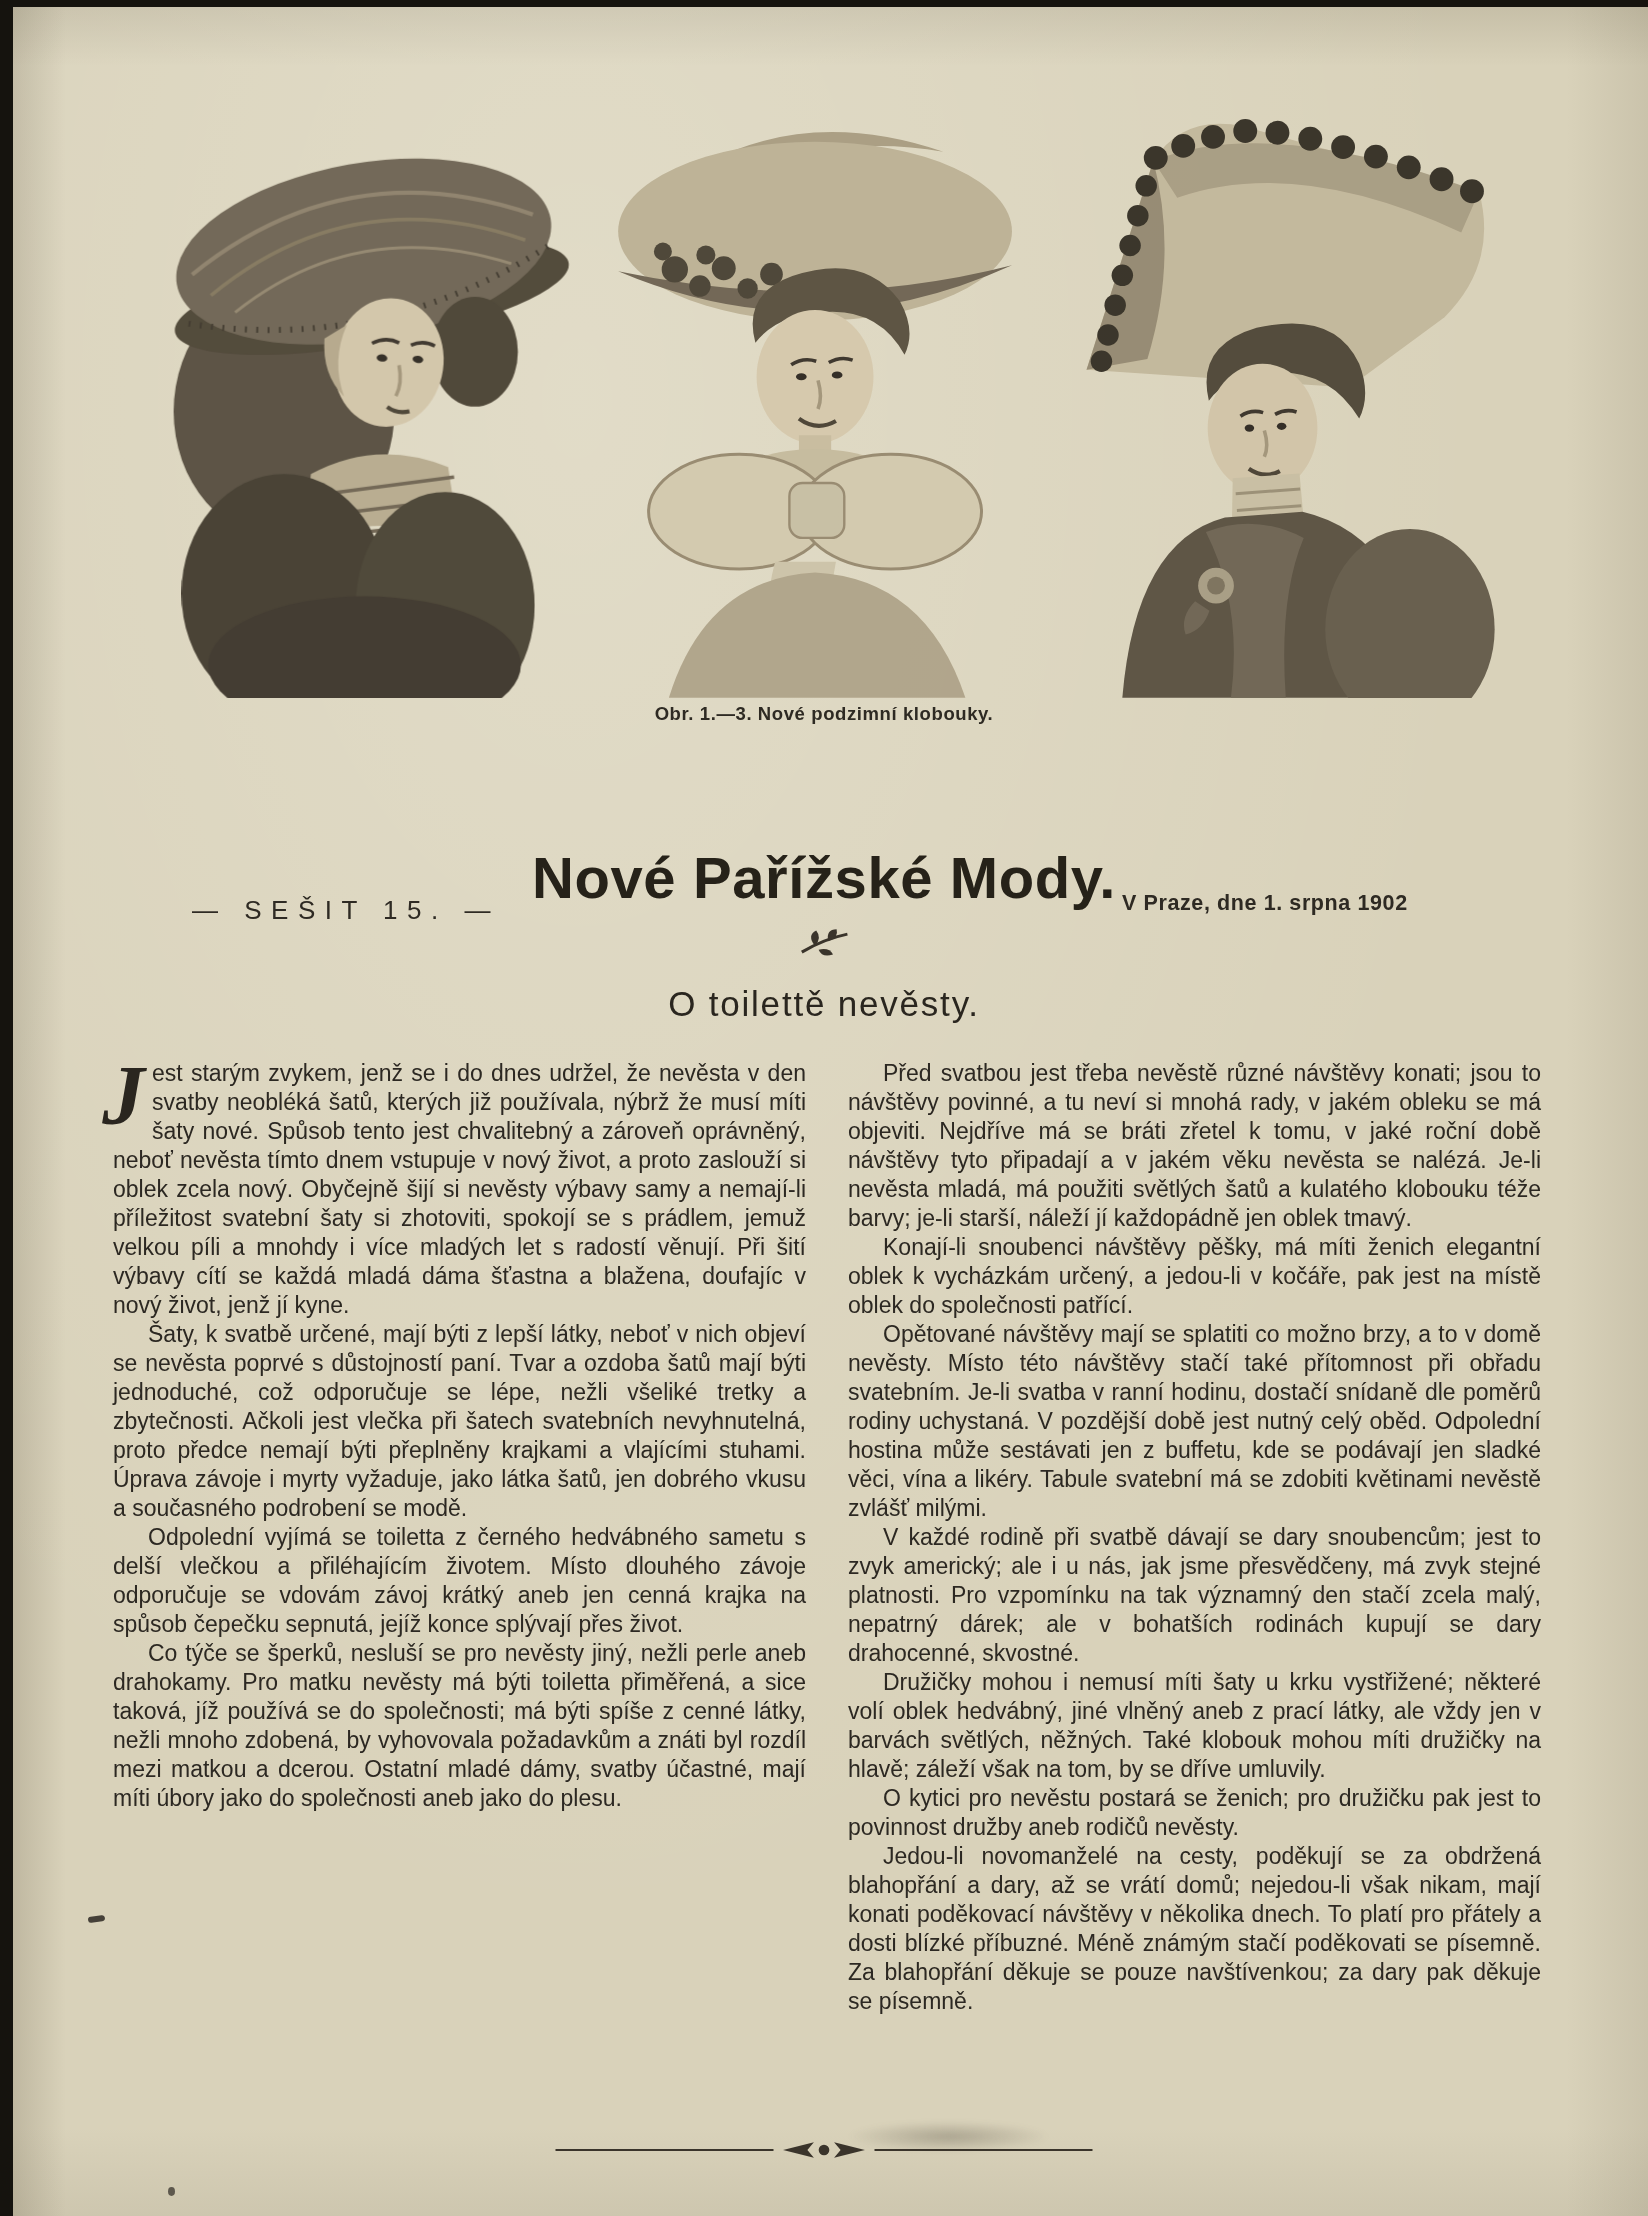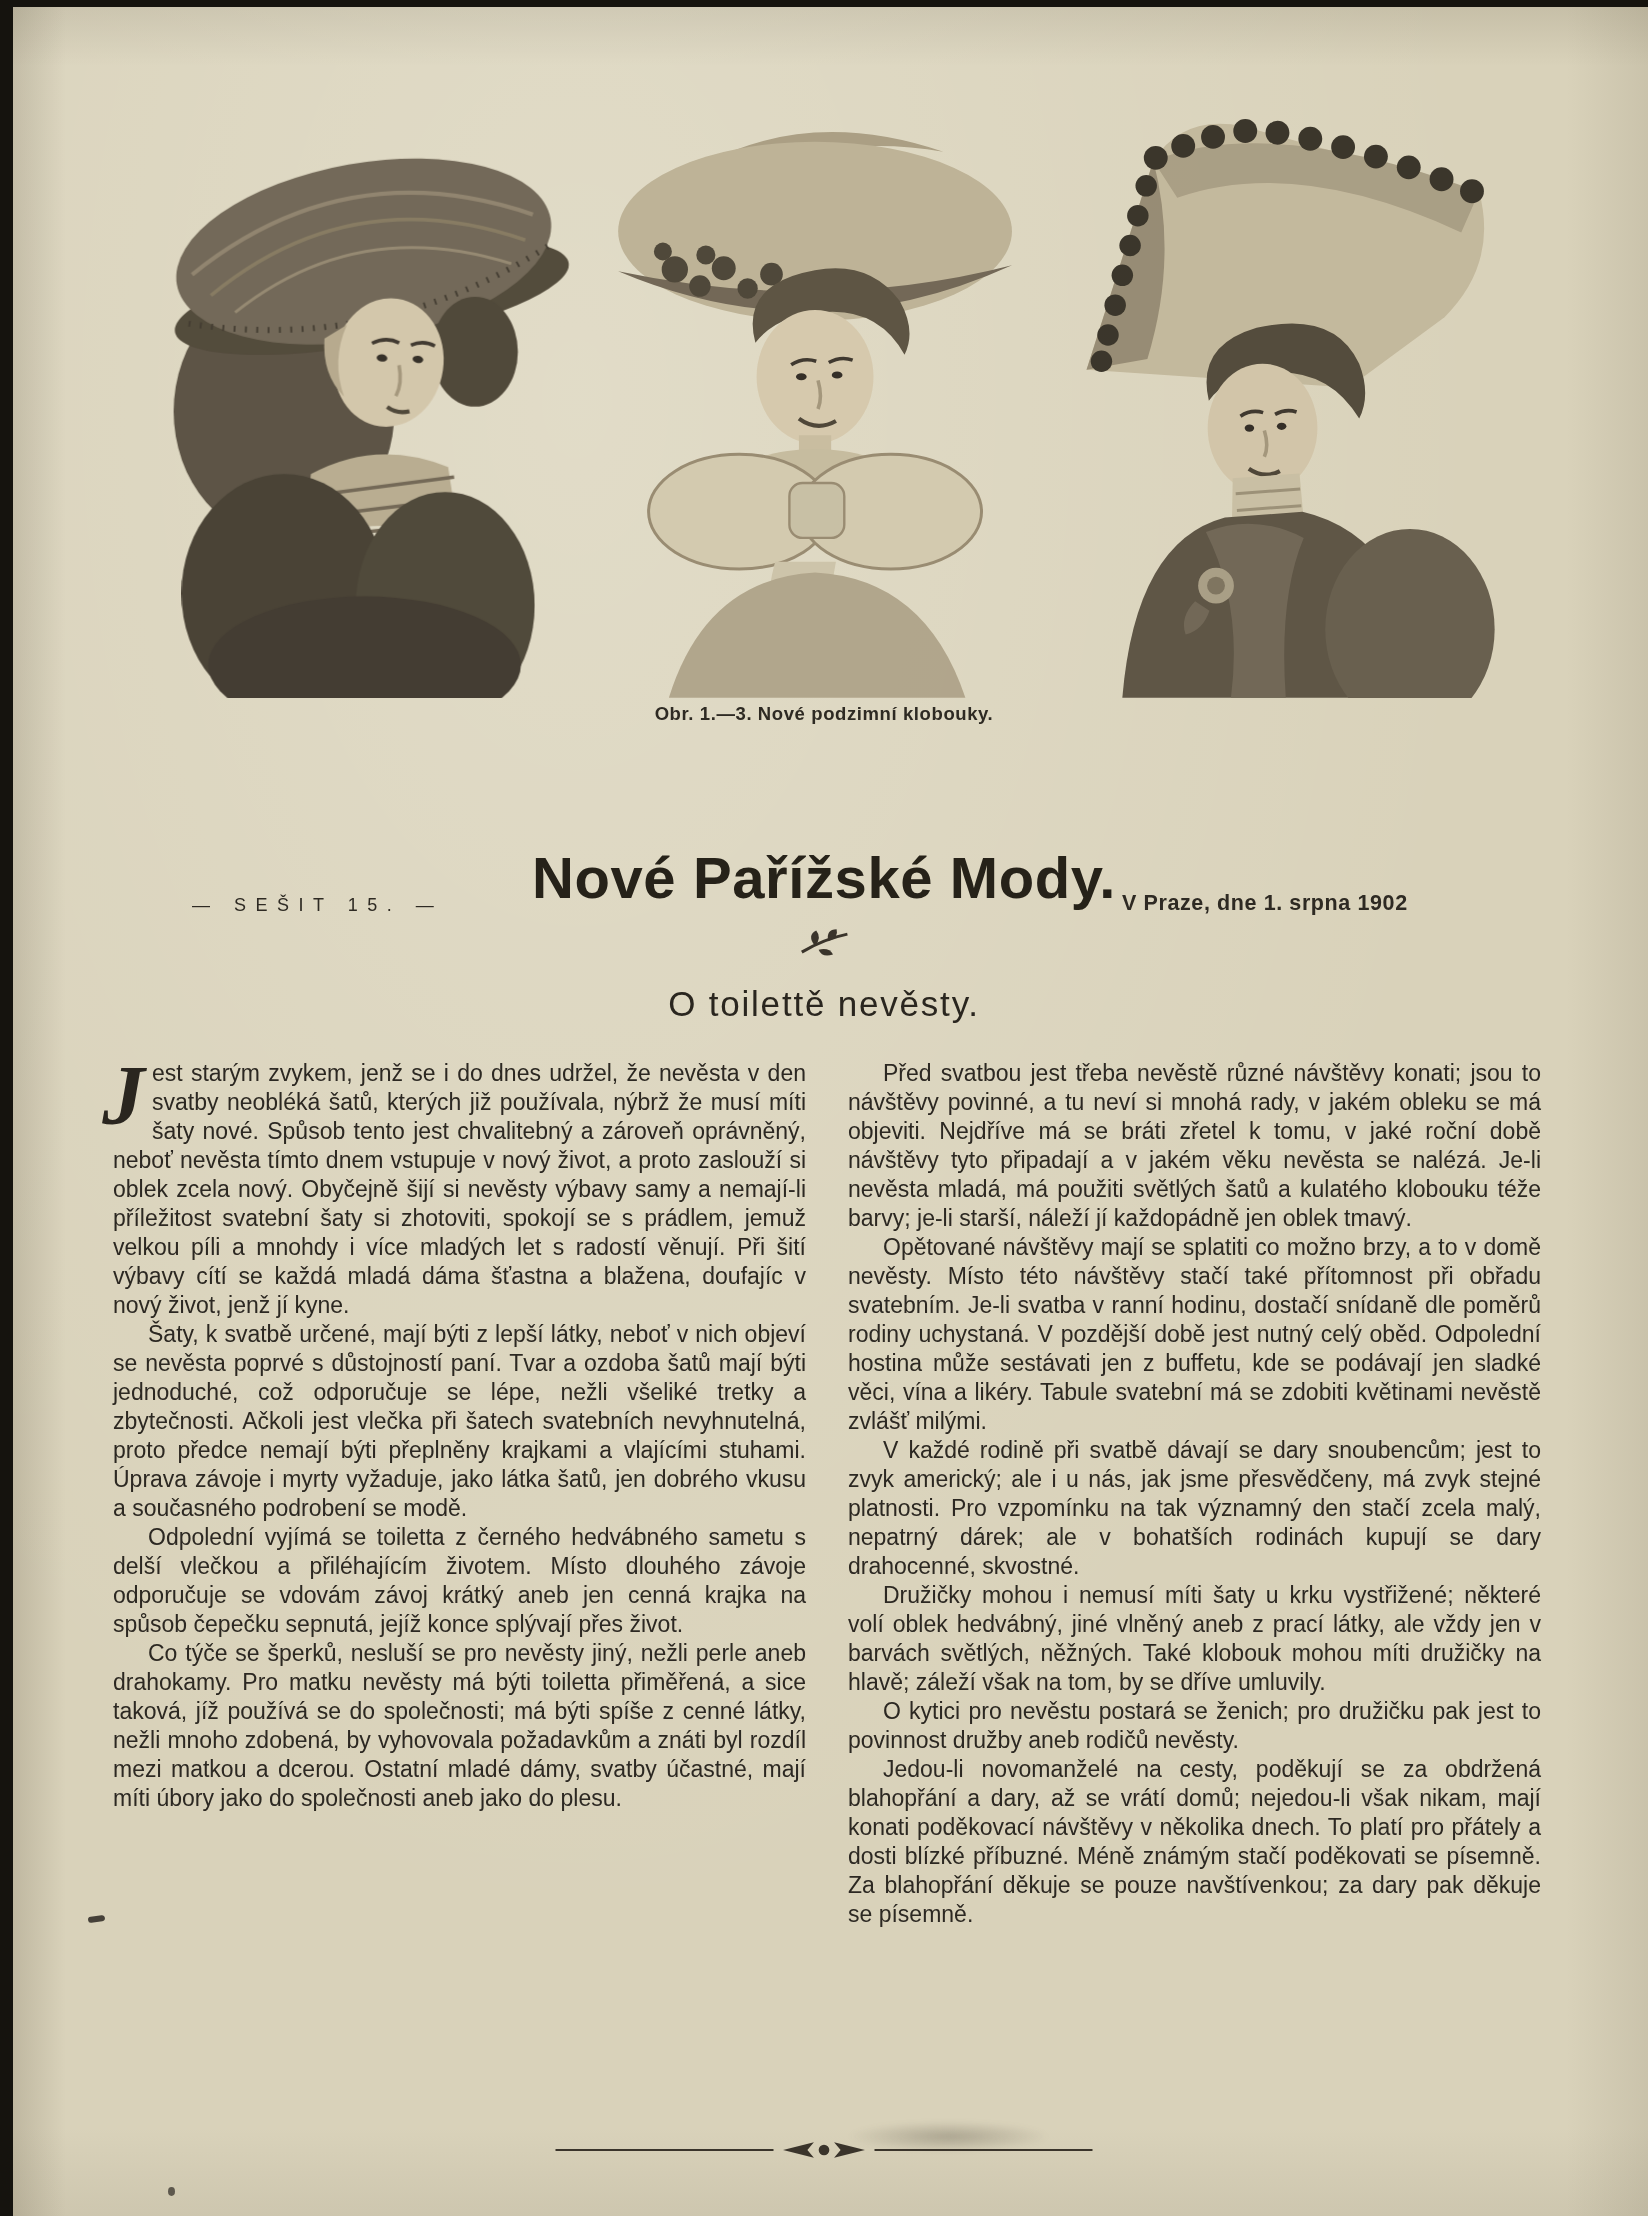--- a/index.html
+++ b/index.html
@@ -22,21 +22,21 @@
   .smudge { position:absolute; left:847px; top:2121px; width:203px; height:31px;
     background:radial-gradient(ellipse at center, rgba(70,64,52,0.30), transparent 70%);
     filter:blur(2.4px); }
 
   .illustration { position:absolute; top:89px; left:108px; width:1432px; height:609px; }
 
   .caption { position:absolute; top:703px; left:0; width:100%; text-align:center;
     font-size:18.5px; letter-spacing:0.6px; color:#2e2a23;font-weight:bold; }
 
   .masthead-issue { position:absolute; top:895px; left:192px;
-    font-size:18px; letter-spacing:9.5px; color:#2e2a23; }
+    font-size:26px; letter-spacing:9.5px; color:#2e2a23; }
   .masthead-title { position:absolute; top:844px; left:0; width:100%; text-align:center;
     font-family:Liberation Sans, sans-serif; font-weight:700; font-size:58px; letter-spacing:0.6px; color:#262219; }
   .masthead-date { position:absolute; top:891px; left:1122px;
     font-size:21.5px; font-weight:700; letter-spacing:0.6px; color:#2e2a23;text-align:right; }
   .masthead-ornament { position:absolute; top:928px; left:50%; transform:translateX(-50%); }
 
   .article-heading { position:absolute; top:984px; left:0; width:100%; text-align:center;
     font-size:35px; font-weight:400; letter-spacing:1.8px; color:#2a261f; }
 
   .columns { position:absolute; top:1059px; left:113px; width:1428px; display:flex; gap:42px; }
@@ -187,20 +187,21 @@
 
 <div class="columns">
   <div class="col">
     <p class="no-indent"><span class="dropcap">J</span><span>est starým zvykem, jenž se i do dnes udržel, že nevěsta v den svatby neobléká šatů, kterých již používala, nýbrž že musí míti šaty nové. Spůsob tento jest chvalitebný a zároveň oprávněný, neboť nevěsta tímto dnem vstupuje v nový život, a proto zaslouží si oblek zcela nový. Obyčejně šijí si nevěsty výbavy samy a nemají-li příležitost svatební šaty si zhotoviti, spokojí se s prádlem, jemuž velkou píli a mnohdy i více mladých let s radostí věnují. Při šití výbavy cítí se každá mladá dáma šťastna a blažena, doufajíc v nový život, jenž jí kyne.</span></p>
     <p>Šaty, k svatbě určené, mají býti z lepší látky, neboť v nich objeví se nevěsta poprvé s důstojností paní. Tvar a ozdoba šatů mají býti jednoduché, což odporučuje se lépe, nežli všeliké tretky a zbytečnosti. Ačkoli jest vlečka při šatech svatebních nevyhnutelná, proto předce nemají býti přeplněny krajkami a vlajícími stuhami. Úprava závoje i myrty vyžaduje, jako látka šatů, jen dobrého vkusu a současného podrobení se modě.</p>
     <p>Odpolední vyjímá se toiletta z černého hedvábného sametu s delší vlečkou a přiléhajícím životem. Místo dlouhého závoje odporučuje se vdovám závoj krátký aneb jen cenná krajka na spůsob čepečku sepnutá, jejíž konce splývají přes život.</p>
     <p>Co týče se šperků, nesluší se pro nevěsty jiný, nežli perle aneb drahokamy. Pro matku nevěsty má býti toiletta přiměřená, a sice taková, jíž používá se do společnosti; má býti spíše z cenné látky, nežli mnoho zdobená, by vyhovovala požadavkům a znáti byl rozdíl mezi matkou a dcerou. Ostatní mladé dámy, svatby účastné, mají míti úbory jako do společnosti aneb jako do plesu.</p>
   </div>
   <div class="col">
     <p>Před svatbou jest třeba nevěstě různé návštěvy konati; jsou to návštěvy povinné, a tu neví si mnohá rady, v jakém obleku se má objeviti. Nejdříve má se bráti zřetel k tomu, v jaké roční době návštěvy tyto připadají a v jakém věku nevěsta se nalézá. Je-li nevěsta mladá, má použiti světlých šatů a kulatého klobouku téže barvy; je-li starší, náleží jí každopádně jen oblek tmavý.</p>
+    <p>Konají-li snoubenci návštěvy pěšky, má míti ženich elegantní oblek k vycházkám určený, a jedou-li v kočáře, pak jest na místě oblek do společnosti patřící.</p>
     <p>Opětované návštěvy mají se splatiti co možno brzy, a to v domě nevěsty. Místo této návštěvy stačí také přítomnost při obřadu svatebním. Je-li svatba v ranní hodinu, dostačí snídaně dle poměrů rodiny uchystaná. V pozdější době jest nutný celý oběd. Odpolední hostina může sestávati jen z buffetu, kde se podávají jen sladké věci, vína a likéry. Tabule svatební má se zdobiti květinami nevěstě zvlášť milými.</p>
     <p>V každé rodině při svatbě dávají se dary snoubencům; jest to zvyk americký; ale i u nás, jak jsme přesvědčeny, má zvyk stejné platnosti. Pro vzpomínku na tak významný den stačí zcela malý, nepatrný dárek; ale v bohatších rodinách kupují se dary drahocenné, skvostné.</p>
     <p>Družičky mohou i nemusí míti šaty u krku vystřižené; některé volí oblek hedvábný, jiné vlněný aneb z prací látky, ale vždy jen v barvách světlých, něžných. Také klobouk mohou míti družičky na hlavě; záleží však na tom, by se dříve umluvily.</p>
     <p>O kytici pro nevěstu postará se ženich; pro družičku pak jest to povinnost družby aneb rodičů nevěsty.</p>
     <p>Jedou-li novomanželé na cesty, poděkují se za obdržená blahopřání a dary, až se vrátí domů; nejedou-li však nikam, mají konati poděkovací návštěvy v několika dnech. To platí pro přátely a dosti blízké příbuzné. Méně známým stačí poděkovati se písemně. Za blahopřání děkuje se pouze navštívenkou; za dary pak děkuje se písemně.</p>
   </div>
 </div>
 
 <div class="divider">
   <div class="line"></div>

